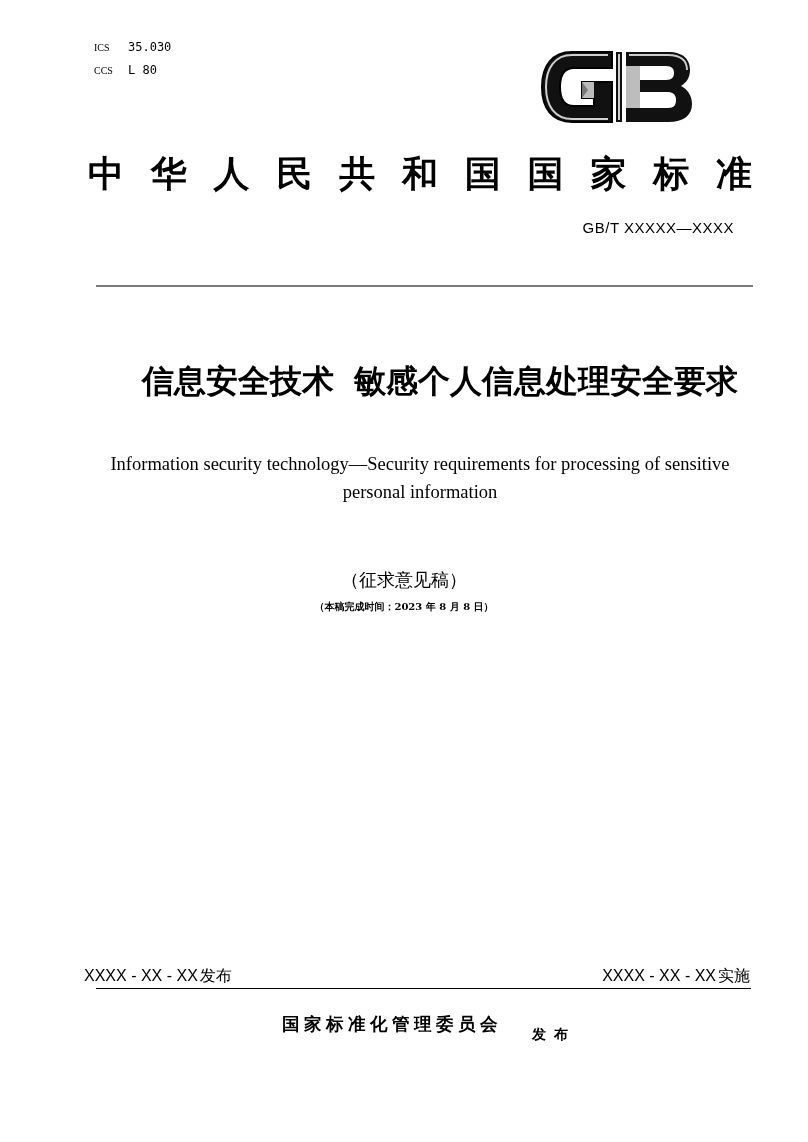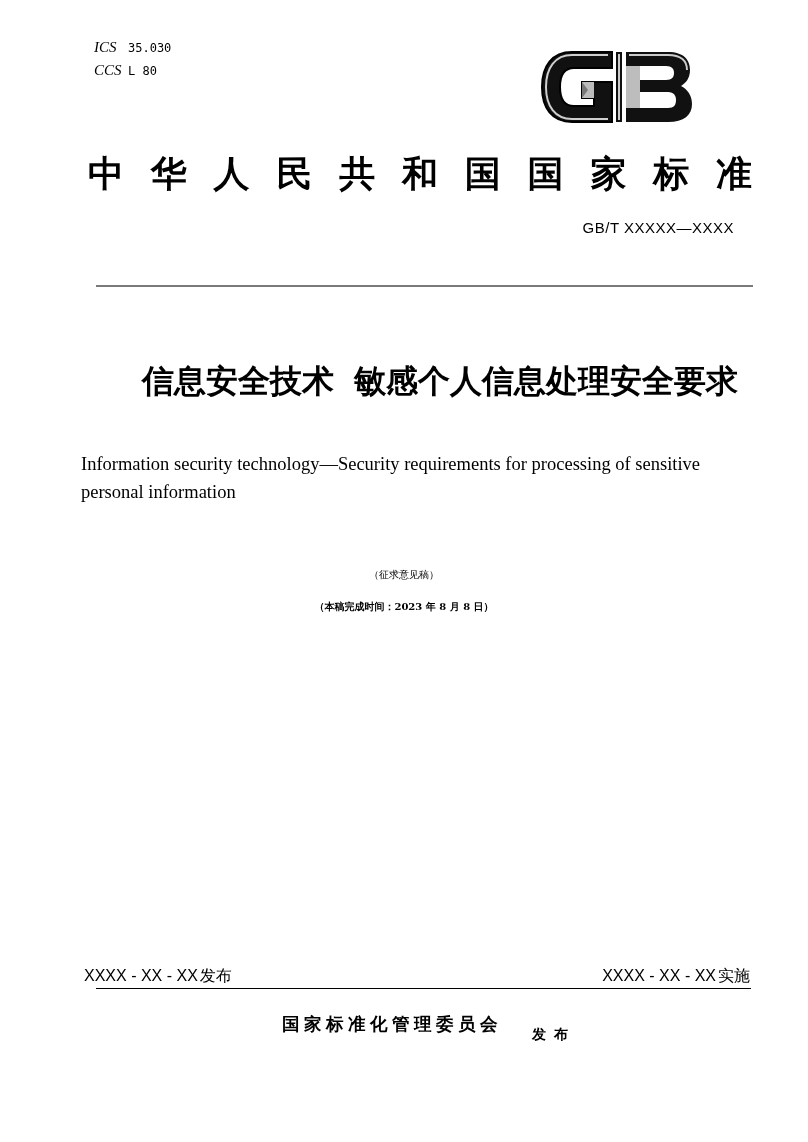--- a/index.html
+++ b/index.html
@@ -1,27 +1,27 @@
 <!DOCTYPE html>
 <html><head>
 <meta charset="utf-8">
 <style>
   html, body { margin: 0; padding: 0; background: #ffffff; }
   body { width: 808px; height: 1142px; position: relative; overflow: hidden; color: #000; }
   .abs { position: absolute; }
   .codes { left: 94px; top: 36px; font-family: "DejaVu Sans Mono", "Liberation Mono", monospace; font-size: 12px; line-height: 22px; }
-  .codes .lbl { display: inline-block; width: 34px; font-family: "Liberation Serif", serif; font-size: 15px; font-style: italic; }
+  .codes .lbl { display: inline-block; width: 34px; font-family: "Liberation Serif", serif; font-size: 10px; }
   .logo { left: 538px; top: 48px; width: 156px; height: 78px; }
   .national { left: 88px; top: 150px; width: 664px; font-family: "DejaVu Serif", "Liberation Serif", serif; font-size: 36px; font-weight: bold; display: flex; justify-content: space-between; }
   .std-no { right: 74px; top: 219px; font-family: "Liberation Sans", sans-serif; font-size: 15px; letter-spacing: 0.5px; }
   .rule-top { left: 96px; top: 285px; width: 657px; height: 2px; background: #7a7a7a; }
   .title-cn { left: 0; width: 808px; top: 360px; text-align: center; font-family: "DejaVu Sans", sans-serif; font-size: 32px; font-weight: bold; margin-left: 36px; }
   .title-cn .gap { display: inline-block; width: 20px; }
-  .title-en { left: 81px; width: 660px; top: 450px; font-family: "Liberation Serif", serif; font-size: 18.5px; line-height: 28px; }
-  .draft { left: 0; width: 808px; top: 568px; text-align: center; font-family: Liberation Serif, serif; font-size: 10px; }
+  .title-en { left: 90px; width: 660px; top: 450px; text-align: center; font-family: "Liberation Serif", serif; font-size: 18.5px; line-height: 28px; }
+  .draft { left: 0; width: 808px; top: 568px; text-align: center; font-family: Liberation Serif, serif; font-size: 18px; }
   .date { left: 0; width: 808px; top: 600px; text-align: center; font-family: "DejaVu Serif", serif; font-size: 10px; font-weight: bold; }
   .issue { left: 84px; top: 966px; font-family: "Liberation Sans", sans-serif; font-size: 16px; }
   .impl { right: 58px; top: 966px; font-family: "Liberation Sans", sans-serif; font-size: 16px; }
   .issue .cn, .impl .cn { font-family: "DejaVu Serif", serif; font-size: 16px; margin-left: 2px; }
   .rule-bottom { left: 96px; top: 988px; width: 655px; height: 1px; background: #000; }
   .issuers { left: 282px; top: 1012px; font-family: "DejaVu Serif", serif; font-weight: bold; font-size: 17.5px; line-height: 24px; letter-spacing: 4.5px; }
   .publish { left: 532px; top: 1026px; font-family: "DejaVu Serif", serif; font-weight: bold; font-size: 14px; letter-spacing: 8px; }
 </style>
 </head>
 <body>

